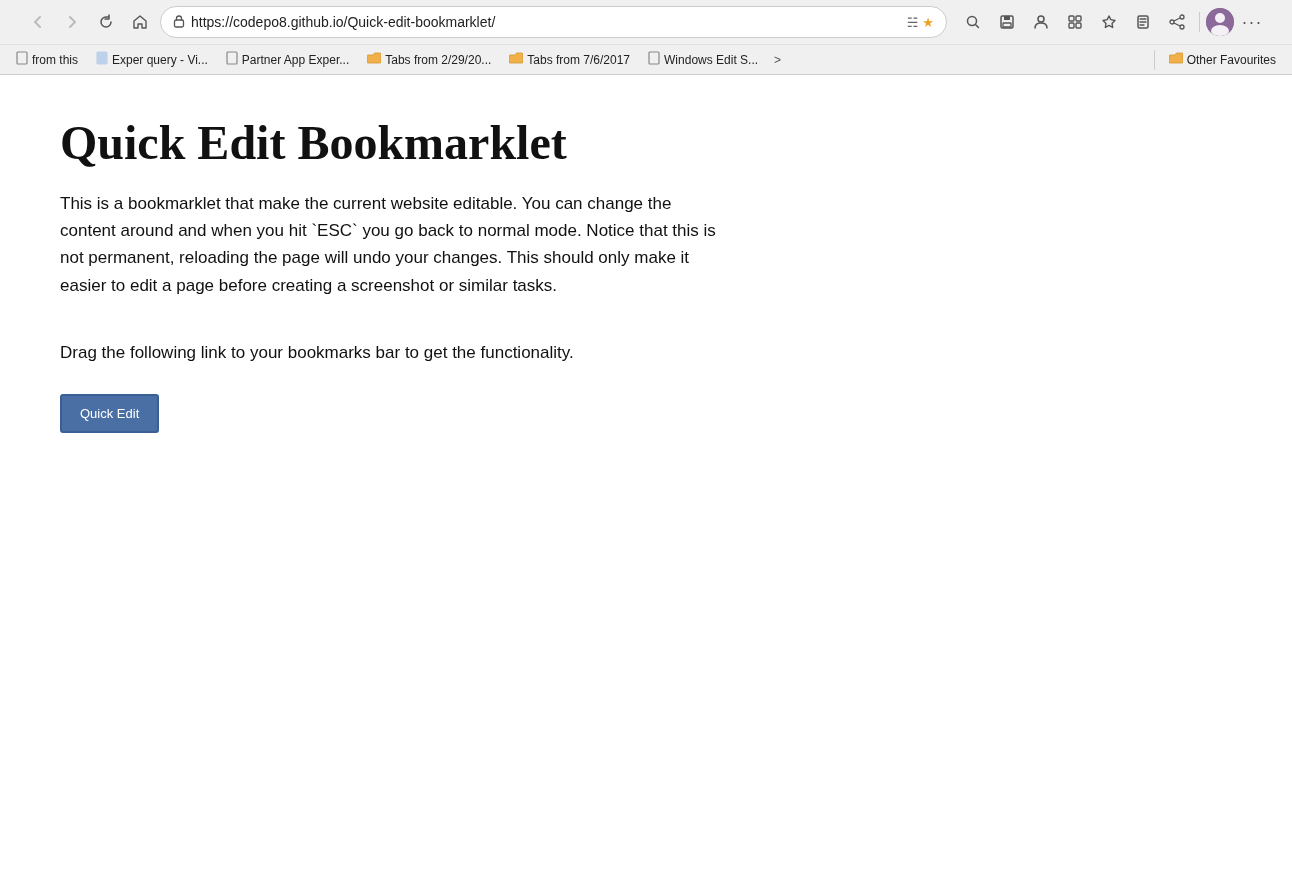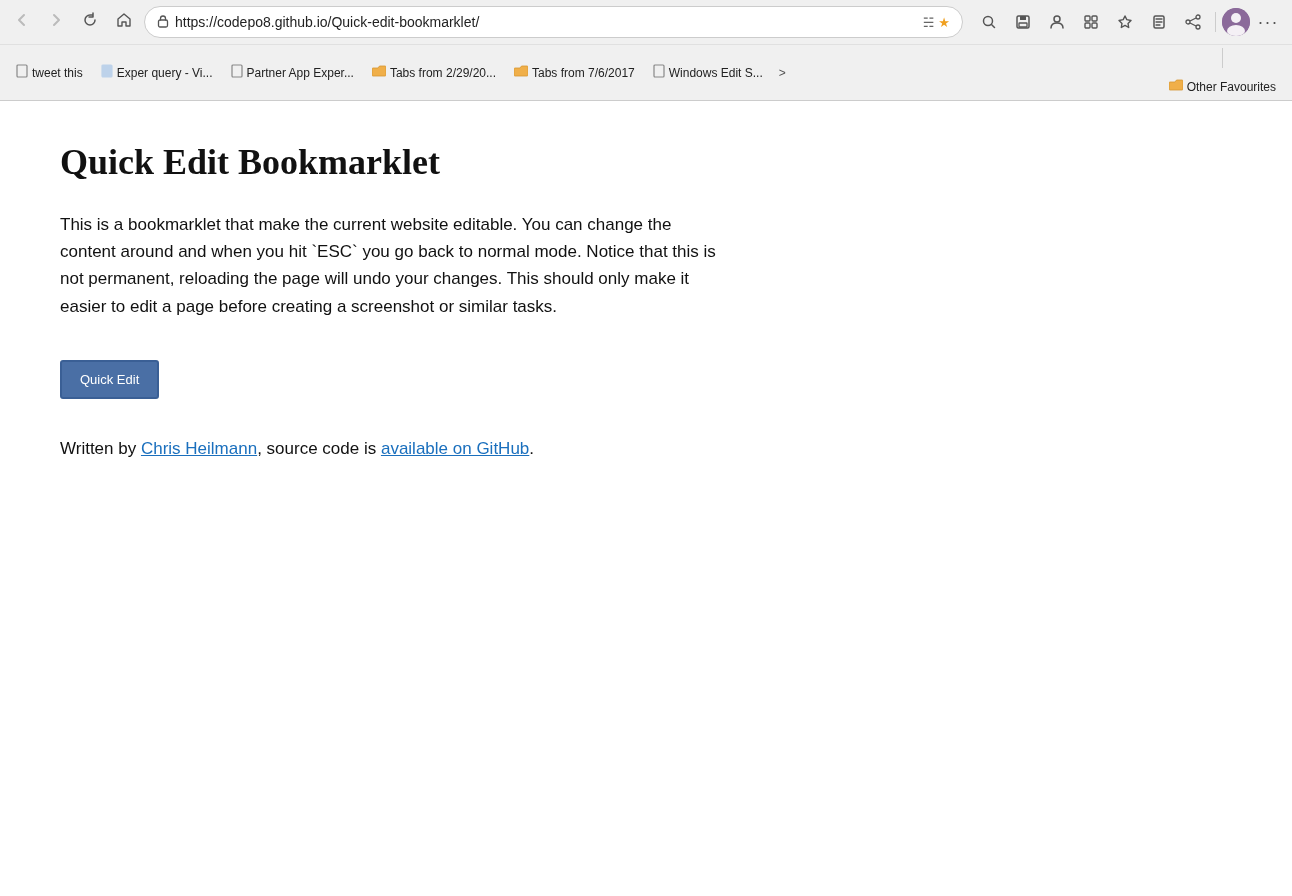--- a/index.html
+++ b/index.html
@@ -7,21 +7,22 @@
 
     
     .browser-chrome {
       background: #f0f0f0;
       border-bottom: 1px solid #ccc;
       user-select: none;
     }
 
     .title-bar {
       display: flex;
-      padding: 6px 8px;
+      align-items: center;
+      padding: 6px 24px;
       gap: 6px;
       background: #f0f0f0;
     }
 
     .nav-btn {
       width: 28px; height: 28px;
       border: none; background: transparent;
       border-radius: 4px;
       cursor: pointer;
       display: flex; align-items: center; justify-content: center;
@@ -124,22 +125,21 @@
       border-radius: 4px;
       cursor: pointer;
       font-size: 12px;
       color: #555;
     }
 
     .bookmarks-more {
       margin-left: auto;
       display: flex;
       align-items: center;
-      gap: 8px;
-      flex-direction: column;
+      gap: 2px;
     }
 
     .other-favourites {
       display: flex;
       align-items: center;
       gap: 4px;
       padding: 3px 8px;
       border-radius: 4px;
       cursor: pointer;
       font-size: 12px;
@@ -147,24 +147,24 @@
       white-space: nowrap;
     }
 
     
     .page-content {
       padding: 40px 60px;
       max-width: 1000px;
     }
 
     .page-title {
-      font-size: 36px;
+      font-size: 48px;
       font-weight: bold;
       color: #111;
-      margin-bottom: 28px;
+      margin-bottom: 20px;
       font-family: Georgia, serif;
     }
 
     .page-description {
       font-size: 17px;
       line-height: 1.6;
       color: #111;
       margin-bottom: 40px;
       max-width: 660px;
     }
@@ -323,21 +323,21 @@
     </div>
   </div>
 
   <div class="bookmarks-bar">
     <div class="bookmark-item">
       <span class="bookmark-icon file-icon">
         <svg width="12" height="14" viewBox="0 0 12 14" fill="none">
             <rect x="1" y="1" width="10" height="12" rx="1" stroke="#888" stroke-width="1.2"></rect>
           </svg>
       </span>
-      <span>tweet this</span>
+      <span>from this</span>
     </div>
 
     <div class="bookmark-item">
       <span class="bookmark-icon">
         <svg width="12" height="14" viewBox="0 0 12 14" fill="none">
             <rect x="1" y="1" width="10" height="12" rx="1" fill="#4a8fdd" opacity="0.3" stroke="#4a8fdd" stroke-width="1.2"></rect>
           </svg>
       </span>
       <span>Exper query - Vi...</span>
     </div>
@@ -394,19 +394,17 @@
       </div>
     </div>
   </div>
 </div>
 
 <div class="page-content">
   <h1 class="page-title">Quick Edit Bookmarklet</h1>
 
   <p class="page-description">This is a bookmarklet that make the current website editable. You can change the content around and when you hit `ESC` you go back to normal mode. Notice that this is not permanent, reloading the page will undo your changes. This should only make it easier to edit a page before creating a screenshot or similar tasks.</p>
 
+  <p class="drag-instruction">Drag the following link to your bookmarks bar to get the functionality.</p>
 
   <a class="quick-edit-btn" href="#">Quick Edit</a>
 
-  <p class="attribution">
-    <span>Written by </span><a href="#">Chris Heilmann</a><span>, source code is </span><a href="#">available on GitHub</a><span>.</span>
-  </p>
 </div>
 
 </body></html>

